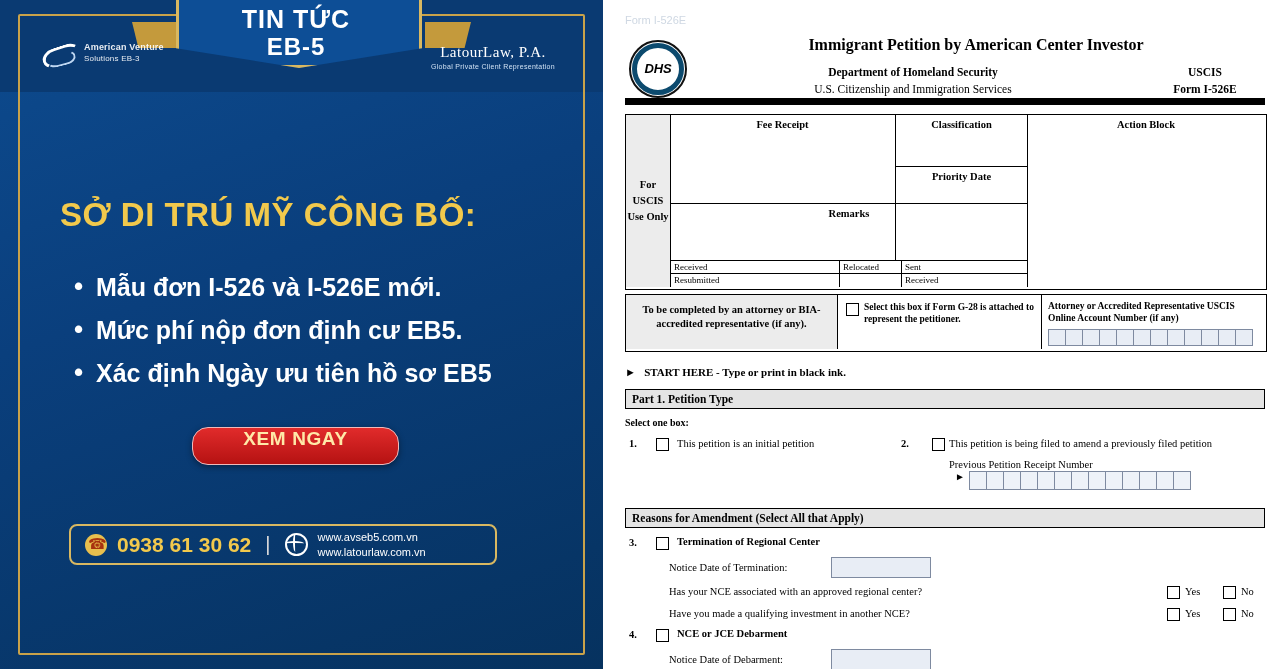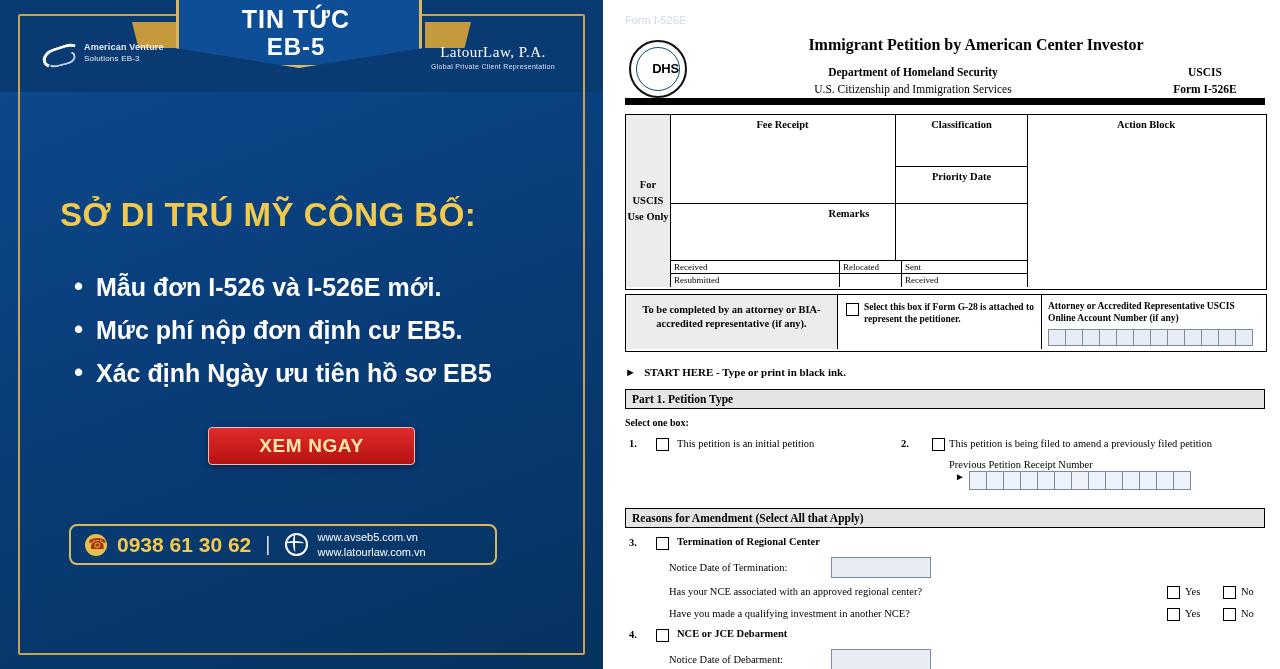--- a/index.html
+++ b/index.html
@@ -31,44 +31,44 @@
   .logo-right{position:absolute;right:48px;top:44px;text-align:center;}
   .logo-right .name{color:#ffffff;font-family:"Liberation Serif",serif;font-size:15px;letter-spacing:.5px;}
   .logo-right .tag{color:#cfe0f3;font-size:7px;letter-spacing:.3px;margin-top:2px;}
 
   .headline{position:absolute;left:60px;top:196px;width:520px;color:#f2c94c;font-size:33px;font-weight:bold;letter-spacing:.5px;}
   .bullets{position:absolute;left:60px;top:256px;width:540px;color:#ffffff;font-size:25px;font-weight:bold;line-height:1.55;}
   .bullets li{list-style:none;position:relative;padding-left:24px;margin:0 0 4px 0;}
   .bullets li:before{content:"•";position:absolute;left:2px;top:-2px;font-size:26px;color:#ffffff;}
   .bullets{padding:0;margin:12px;}
 
-  .cta{position:absolute;left:192px;top:427px;width:205px;height:36px;border-radius:4px;
+  .cta{position:absolute;left:192px;top:427px;width:205px;height:36px;border-radius:16px;
        background:linear-gradient(180deg,#e12b2b 0%,#b51212 100%);border:1px solid #f0b9b9;
-       display:flex;align-items:center;justify-content:center;box-shadow:0 2px 6px rgba(0,0,0,.4);margin-left:16px;}
+       display:flex;align-items:flex-start;justify-content:center;box-shadow:0 2px 6px rgba(0,0,0,.4);}
   .cta span{color:#ffe9a8;font-weight:bold;font-size:19px;letter-spacing:.6px;}
 
   .contact{position:absolute;left:69px;top:524px;width:428px;height:41px;border:2px solid #d9b861;border-radius:8px;
            display:flex;align-items:center;gap:10px;padding:0 14px;box-sizing:border-box;}
   .phone-ic{width:22px;height:22px;border-radius:50%;background:#e8bf4e;position:relative;flex:0 0 auto;}
   .phone-ic:after{content:"\260E";position:absolute;left:3px;top:1px;font-size:15px;color:#a8320f;}
   .phone-num{color:#f2c94c;font-size:21px;font-weight:bold;}
   .divider{color:#dcdcdc;font-size:20px;margin:0 4px;}
   .globe-ic{width:19px;height:19px;border-radius:50%;border:2px solid #ffffff;position:relative;flex:0 0 auto;}
   .globe-ic:before{content:"";position:absolute;left:6px;top:-2px;width:3px;height:19px;border-left:2px solid #fff;border-radius:50%;}
   .globe-ic:after{content:"";position:absolute;left:-2px;top:6px;width:19px;height:3px;border-top:2px solid #fff;border-radius:50%;}
   .urls{color:#ffffff;font-size:11px;line-height:1.35;}
 
   
   .form{position:relative;width:677px;height:669px;background:#ffffff;color:#000;}
   .form-inner{position:absolute;left:22px;top:0;width:640px;}
   .ghost-text{position:absolute;left:0;top:14px;font-size:11px;color:#cfd8e3;}
   .seal{position:absolute;left:4px;top:40px;width:54px;height:54px;border-radius:50%;border:2px solid #111;
         display:flex;align-items:center;justify-content:center;}
-  .seal-in{width:42px;height:42px;border-radius:50%;border:1px solid #0c4a6e;display:flex;align-items:center;justify-content:flex-end;
-           font-size:6px;text-align:center;line-height:1.05;letter-spacing:-.2px;}
+  .seal-in{width:42px;height:42px;border-radius:50%;border:5px solid #0c4a6e;display:flex;align-items:center;justify-content:center;
+           font-size:6px;text-align:center;line-height:1.05;letter-spacing:-.2px;font-style:italic;}
   .seal-in b{display:block;font-size:13px;}
   .form-title{position:absolute;left:62px;top:36px;width:578px;text-align:center;font-family:"Liberation Serif",serif;
               font-size:16px;font-weight:bold;}
   .dept{position:absolute;left:62px;top:64px;width:452px;text-align:center;font-family:"Liberation Serif",serif;font-size:11.5px;line-height:1.45;}
   .dept b{font-weight:bold;}
   .uscis{position:absolute;left:520px;top:64px;width:120px;text-align:center;font-family:"Liberation Serif",serif;font-size:11.5px;line-height:1.45;font-weight:bold;}
   .rule{position:absolute;left:0;top:98px;width:640px;height:7px;background:#000;}
 
   .box-grid{position:absolute;left:0;top:114px;width:640px;height:174px;border:1px solid #000;}
   .cell{position:absolute;box-sizing:border-box;font-family:"Liberation Serif",serif;}

